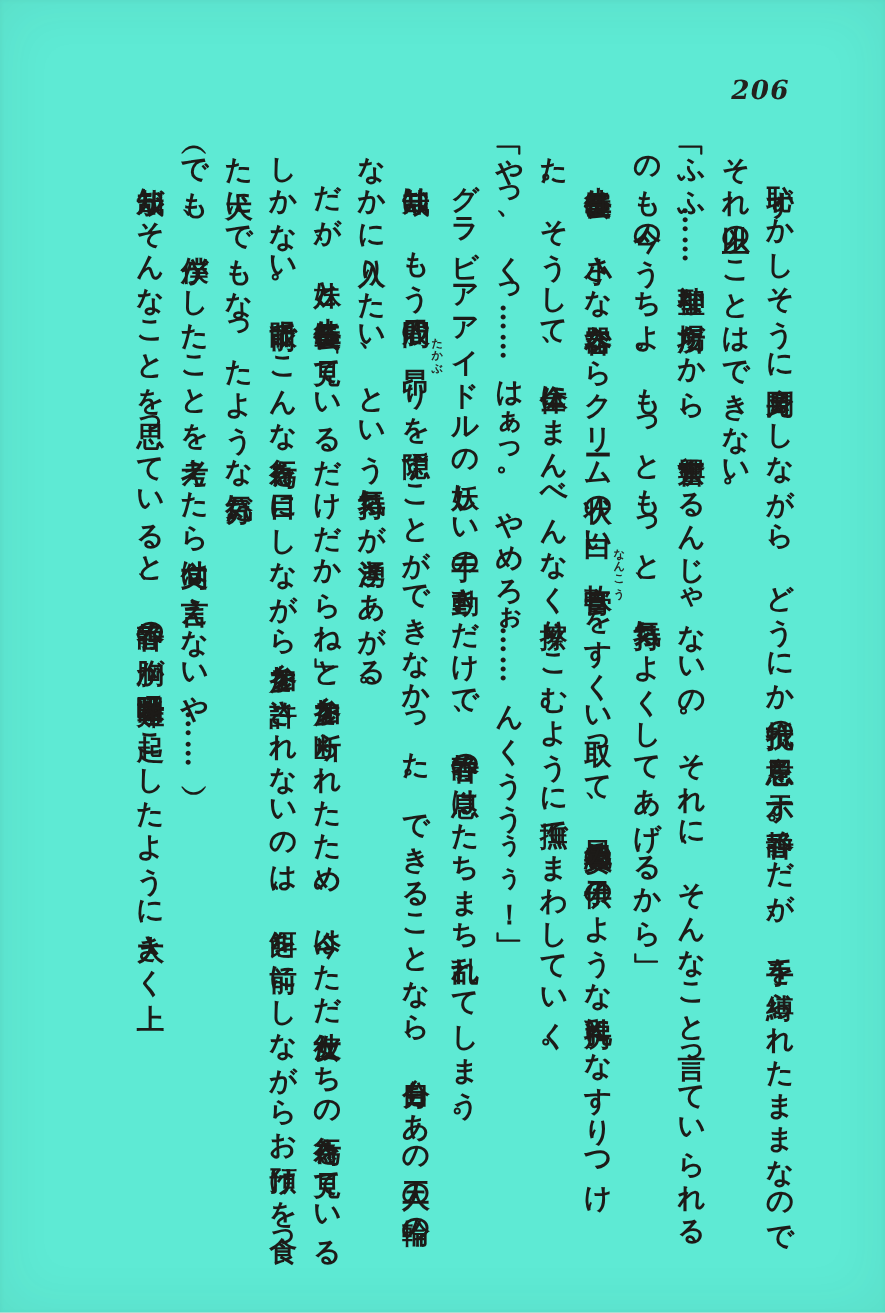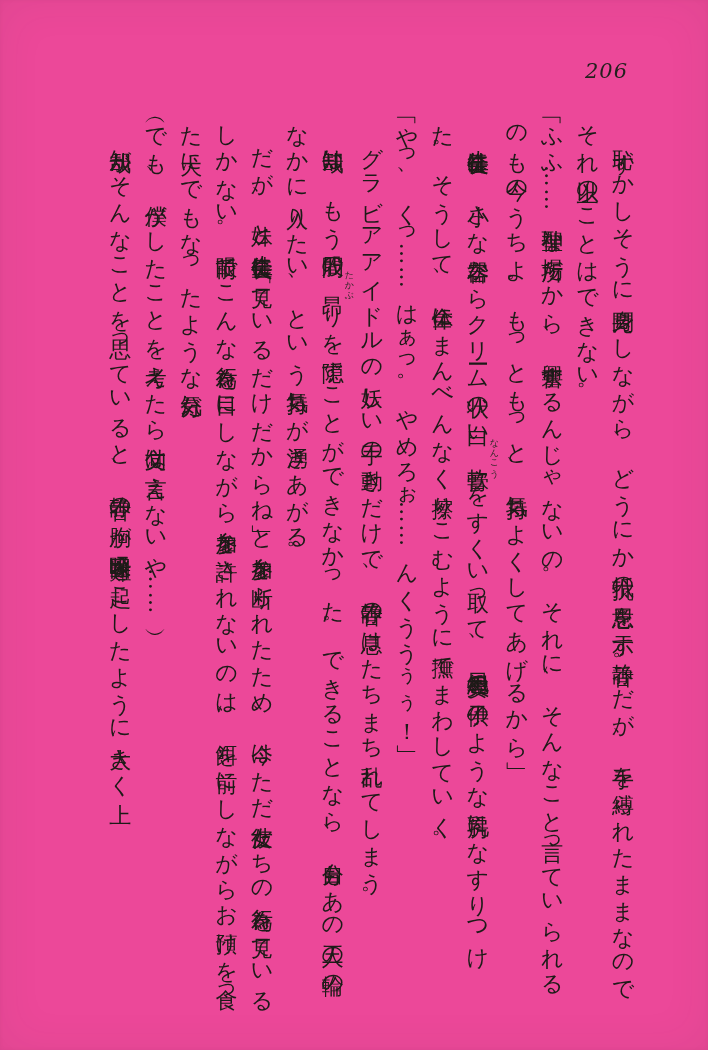--- a/index.html
+++ b/index.html
@@ -54,21 +54,21 @@
   rt {
     font-size: 9px;
     letter-spacing: 0;
     line-height: 1;
     color: #2a2824;
   }
 </style>
 </head>
 <body>
 
-<div class="page" style="background: #ec4899;">
+<div class="page" style="background: #5eead4; font-weight: bold;">
   <div class="page-number">206</div>
 
   <div class="text-block" style="color: rgb(29, 27, 24);">
     <p class="indent">恥ずかしそうに身悶えしながら、どうにか抵抗の意思を示す静香。だが、手を縛られたままなのでそれ以上のことはできない。</p>
     <p>「ふふ……神聖な場所だから、興奮するんじゃないの。それに、そんなこと言っていられるのも今のうちよ。もっともっと、気持ちよくしてあげるから」</p>
     <p class="indent">生徒会長は、小さな容器からクリーム状の白い<ruby>軟膏<rt>なんこう</rt></ruby>をすくい取って、風紀委員の子供のような乳房になすりつけた。そうして、全体にまんべんなく擦りこむように撫でまわしていく。</p>
     <p>「やっ、くっ……はぁっ。やめろぉ……んくううぅぅ！」</p>
     <p class="indent">グラビアアイドルの妖しい手の動きだけで、静香の息はたちまち乱れてしまう。</p>
     <p class="indent">知哉は、もう股間の<ruby>昂<rt>たかぶ</rt></ruby>りを隠すことができなかった。できることなら、自分もあの三人の輪のなかに入りたい、という気持ちが湧きあがる。</p>
     <p class="indent">だが、妹と生徒会長に「見ているだけだからね」と参加を断られたため、今はただ彼女たちの行為を見ているしかない。眼前でこんな行為を目にしながら参加を許されないのは、餌を前にしながらお預けを食った犬にでもなったような気分だ。</p>

